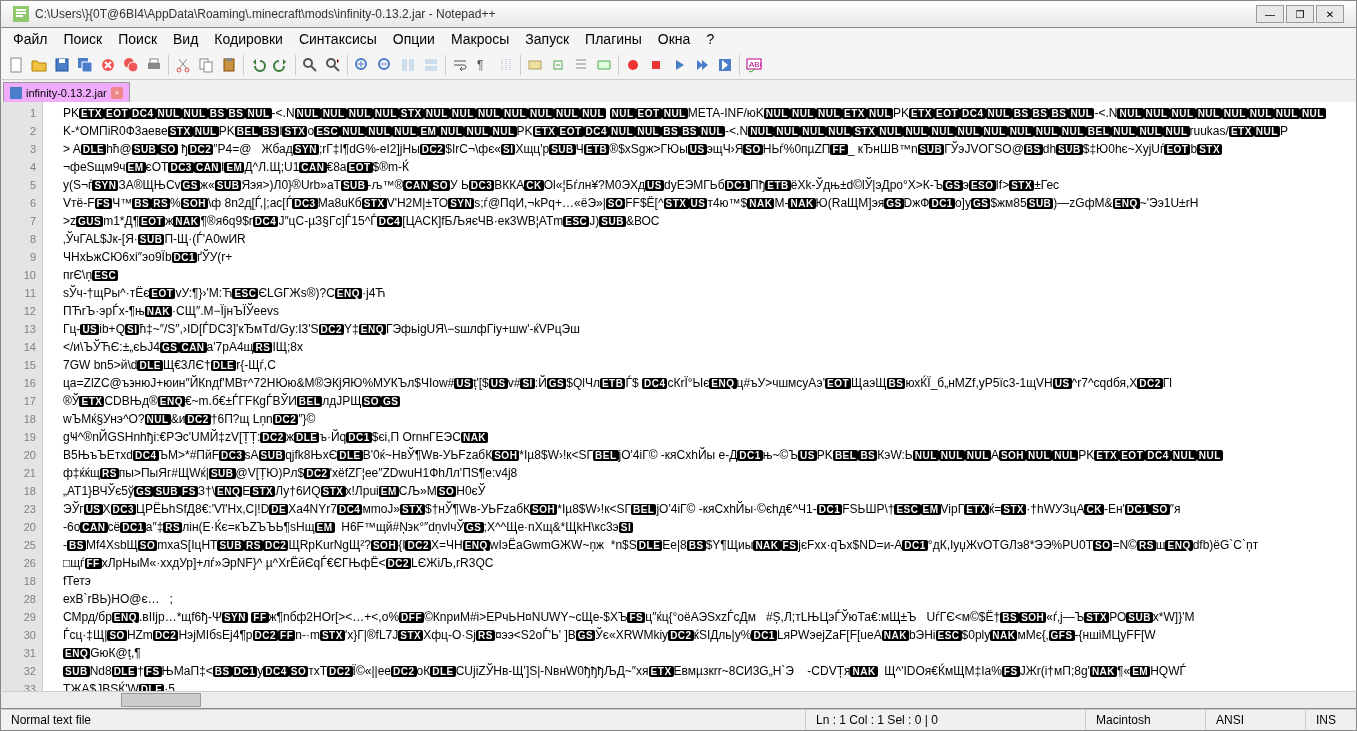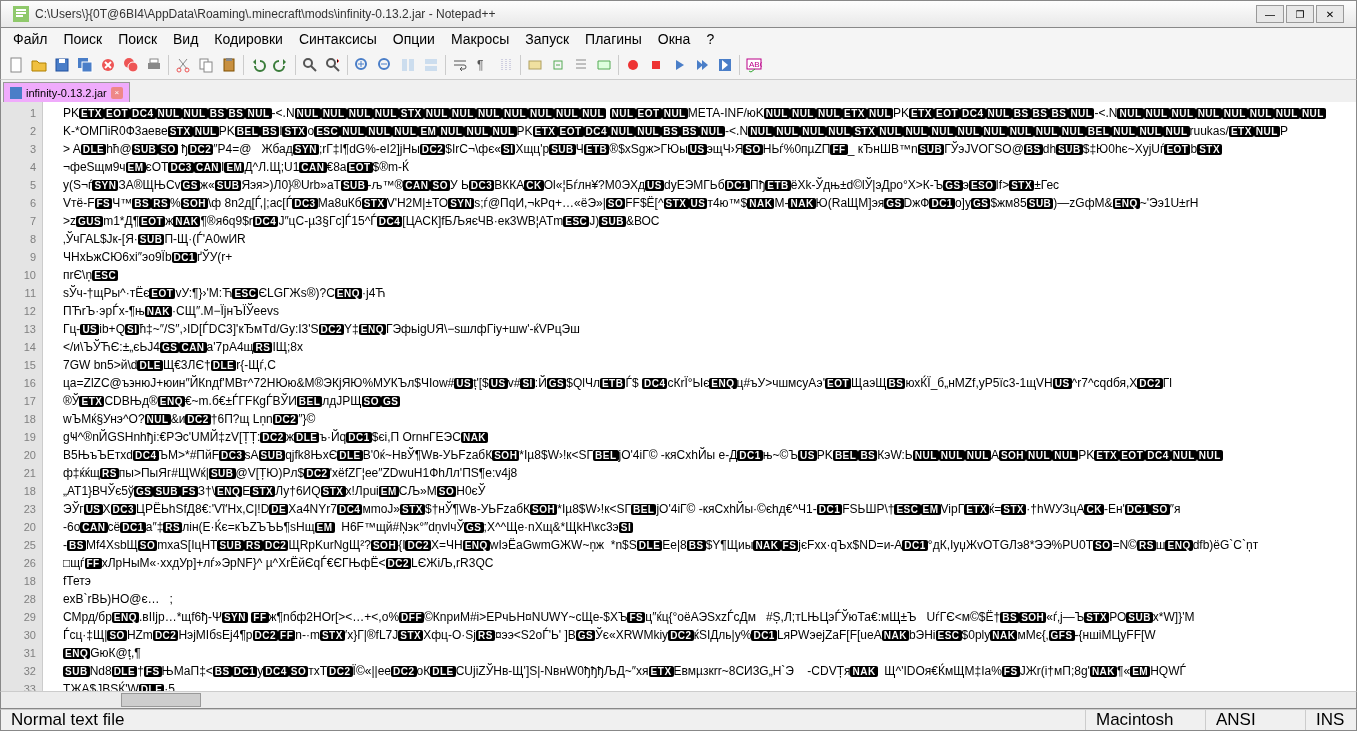--- a/index.html
+++ b/index.html
@@ -18,21 +18,21 @@
 .tabbar { height: 22px; background: #f0f0f0; border-left: 1px solid #888; border-right: 1px solid #888; display: flex; align-items: flex-end; padding: 0 2px; }
 .tab { height: 20px; background: #f0abfc; border: 1px solid #999; border-bottom: none; padding: 1px 6px; font-size: 11px; display: flex; align-items: center; gap: 4px; }
 .tab .closex { width: 12px; height: 12px; background: #e88; border-radius: 2px; display: flex; align-items: center; justify-content: center; font-size: 8px; color: #fff; }
 .editor { flex: 1; background: #fff; border-left: 1px solid #888; border-right: 1px solid #888; display: flex; overflow: hidden; position: relative; }
 .gutter { width: 42px; background: #e4e4e4; border-right: 1px solid #ccc; font-size: 11px; font-family: "Courier New", monospace; color: #808080; text-align: right; padding-right: 6px; line-height: 18px; padding-top: 2px; }
 .content { flex: 1; font-size: 12px; font-family: "Courier New", monospace; color: #000; line-height: 18px; padding: 2px 20px; white-space: pre; overflow: hidden; }
 .content .line { height: 18px; overflow: hidden; }
 .ctrl { background: #000; color: #fff; font-weight: bold; font-size: 10px; padding: 0 2px; border-radius: 2px; letter-spacing: 0.5px; }
 .scrollh { height: 18px; background: #ececec; border: 1px solid #888; border-top: 1px solid #ccc; display: flex; align-items: center; }
 .scrollh .thumb { width: 80px; height: 14px; background: #cdcdcd; border: 1px solid #999; margin-left: 120px; }
-.statusbar { height: 22px; background: #f0f0f0; border: 1px solid #888; border-top: 1px solid #ccc; display: flex; align-items: center; font-size: 17px; }
+.statusbar { height: 22px; background: #f0f0f0; border: 1px solid #888; border-top: 1px solid #ccc; display: flex; align-items: center; font-size: 12px; }
 .statusbar .cell { padding: 0 10px; border-right: 1px solid #ccc; height: 100%; display: flex; align-items: center; }
 .statusbar .cell.grow { flex: 1; }
 </style>
 </head>
 <body>
 
 <div class="titlebar">
   <svg class="icon" viewBox="0 0 16 16">
       <rect width="16" height="16" fill="#8fc96b"></rect>
       <path d="M3 3h10v2H3zm0 3h10v2H3zm0 3h7v2H3z" fill="#fff"></path>
@@ -297,16 +297,17 @@
     </div>
   <div class="content" id="content"><div class="line">PK<span class="ctrl">ETX</span><span class="ctrl">EOT</span><span class="ctrl">DC4</span><span class="ctrl">NUL</span><span class="ctrl">NUL</span><span class="ctrl">BS</span><span class="ctrl">BS</span><span class="ctrl">NUL</span>-&lt;.N<span class="ctrl">NUL</span><span class="ctrl">NUL</span><span class="ctrl">NUL</span><span class="ctrl">NUL</span><span class="ctrl">STX</span><span class="ctrl">NUL</span><span class="ctrl">NUL</span><span class="ctrl">NUL</span><span class="ctrl">NUL</span><span class="ctrl">NUL</span><span class="ctrl">NUL</span><span class="ctrl">NUL</span> <span class="ctrl">NUL</span><span class="ctrl">EOT</span><span class="ctrl">NUL</span>META-INF/юK<span class="ctrl">NUL</span><span class="ctrl">NUL</span><span class="ctrl">NUL</span><span class="ctrl">ETX</span><span class="ctrl">NUL</span>PK<span class="ctrl">ETX</span><span class="ctrl">EOT</span><span class="ctrl">DC4</span><span class="ctrl">NUL</span><span class="ctrl">BS</span><span class="ctrl">BS</span><span class="ctrl">BS</span><span class="ctrl">NUL</span>-&lt;.N<span class="ctrl">NUL</span><span class="ctrl">NUL</span><span class="ctrl">NUL</span><span class="ctrl">NUL</span><span class="ctrl">NUL</span><span class="ctrl">NUL</span><span class="ctrl">NUL</span><span class="ctrl">NUL</span></div><div class="line">K-*OMПiR0Ф3аеве<span class="ctrl">STX</span><span class="ctrl">NUL</span>PK<span class="ctrl">BEL</span><span class="ctrl">BS</span>I<span class="ctrl">STX</span>о<span class="ctrl">ESC</span><span class="ctrl">NUL</span><span class="ctrl">NUL</span><span class="ctrl">NUL</span><span class="ctrl">EM</span><span class="ctrl">NUL</span><span class="ctrl">NUL</span><span class="ctrl">NUL</span>PK<span class="ctrl">ETX</span><span class="ctrl">EOT</span><span class="ctrl">DC4</span><span class="ctrl">NUL</span><span class="ctrl">NUL</span><span class="ctrl">BS</span><span class="ctrl">BS</span><span class="ctrl">NUL</span>-&lt;.N<span class="ctrl">NUL</span><span class="ctrl">NUL</span><span class="ctrl">NUL</span><span class="ctrl">NUL</span><span class="ctrl">STX</span><span class="ctrl">NUL</span><span class="ctrl">NUL</span><span class="ctrl">NUL</span><span class="ctrl">NUL</span><span class="ctrl">NUL</span><span class="ctrl">NUL</span><span class="ctrl">NUL</span><span class="ctrl">NUL</span><span class="ctrl">BEL</span><span class="ctrl">NUL</span><span class="ctrl">NUL</span><span class="ctrl">NUL</span>ruukas/<span class="ctrl">ETX</span><span class="ctrl">NUL</span>P</div><div class="line">&gt; A<span class="ctrl">DLE</span>hħ@<span class="ctrl">SUB</span><span class="ctrl">SO</span> ђ<span class="ctrl">DC2</span>″P4=@   Жбад<span class="ctrl">SYN</span>;rГ‡I¶dG%-eI2]jНы<span class="ctrl">DC2</span>$IrС¬\фє«<span class="ctrl">SI</span>Xщц'p<span class="ctrl">SUB</span>Ч<span class="ctrl">ETB</span>®$хSgж&gt;ГЮы<span class="ctrl">US</span>эщЧ›Я<span class="ctrl">SO</span>HЬѓ%0пµZП<span class="ctrl">FF</span>_ кЂнШB™n<span class="ctrl">SUB</span>ГЎэJVOГSO@<span class="ctrl">BS</span>dh<span class="ctrl">SUB</span>$‡Ю0hє~XyjUѓ<span class="ctrl">EOT</span>b<span class="ctrl">STX</span></div><div class="line">¬феSщм9ч<span class="ctrl">EM</span>єOТ<span class="ctrl">DC3</span><span class="ctrl">CAN</span>I<span class="ctrl">EM</span>Д^Л.Щ;U1<span class="ctrl">CAN</span>€8а<span class="ctrl">EOT</span>$®m-Ќ</div><div class="line">y(S¬ѓ<span class="ctrl">SYN</span>ЗА®ЩЊСv<span class="ctrl">GS</span>ж«<span class="ctrl">SUB</span>Яэя&gt;)Л0}®Urb»аТ<span class="ctrl">SUB</span>-љ™®<span class="ctrl">CAN</span><span class="ctrl">SO</span>У Ь<span class="ctrl">DC3</span>ВККА<span class="ctrl">CK</span>Ol«¦Бѓлн¥?М0ЭXд<span class="ctrl">US</span>dyЕЭМГЬб<span class="ctrl">DC1</span>Пђ<span class="ctrl">ETB</span>ёXk-Ўдњ±d©lЎ|эДро°Х&gt;К-Ъ<span class="ctrl">GS</span>э<span class="ctrl">ESO</span>If&gt;<span class="ctrl">STX</span>±Гес</div><div class="line">Vтё-F<span class="ctrl">FS</span>Ч™<span class="ctrl">BS</span><span class="ctrl">RS</span>%<span class="ctrl">SOH</span>\ф 8n2д[Ѓ,|;ас[Ѓ<span class="ctrl">DC3</span>Ма8uКб<span class="ctrl">STX</span>V'Н2М|±ТО<span class="ctrl">SYN</span>s;ѓ@ПqИ,¬kPq+…«ёЭ»|<span class="ctrl">SO</span>FF$Ё[^<span class="ctrl">STX</span><span class="ctrl">US</span>т4ю™$<span class="ctrl">NAK</span>М-<span class="ctrl">NAK</span>Ю(RаЩМ]эя<span class="ctrl">GS</span>DжФ<span class="ctrl">DC1</span>o]y<span class="ctrl">GS</span>$жм85<span class="ctrl">SUB</span>)—zGфM&amp;<span class="ctrl">ENQ</span>~'Ээ1U±rН</div><div class="line">&gt;z<span class="ctrl">GUS</span>m1*Д¶<span class="ctrl">EOT</span>ж<span class="ctrl">NAK</span>¶®я6q9$r<span class="ctrl">DC4</span>J″цС-µЗ§Гс]Ѓ15^Ѓ<span class="ctrl">DC4</span>[ЦАСК]fБЉяєЧВ·ек3WB¦АТm<span class="ctrl">ESC</span>J)<span class="ctrl">SUB</span>&amp;ВОС</div><div class="line">‚ЎчГАL$Jк-[Я·<span class="ctrl">SUB</span>П-Щ·(Ѓ'А0wИR</div><div class="line">ЧНxЬжСЮ6xі″эо9Їb<span class="ctrl">DC1</span>ґЎУ(r+</div><div class="line">пrЄ\ņ<span class="ctrl">ESC</span></div><div class="line">ѕЎч-†щРы^·тЁє<span class="ctrl">EOT</span>vУ:¶}›'М:Ћ<span class="ctrl">ESC</span>ЄLGГЖѕ®)?С<span class="ctrl">ENQ</span>·ј4Ћ</div><div class="line">ПЋrЪ·эрЃх-¶њ<span class="ctrl">NAK</span>·СЩ″.М−ЇјнЪЇЎееvs</div><div class="line">Гц-<span class="ctrl">US</span>ib+Q<span class="ctrl">SI</span>ħ‡~″/S″,›ІD[ЃDC3]'кЂмТd/Gy:I3'S<span class="ctrl">DC2</span>Y‡<span class="ctrl">ENQ</span>ГЭфьіgUЯ\−ѕшлфГіу+шw'-ќVРцЭш</div><div class="line">&lt;/и\ЪЎЋЄ:±„єЬЈ4<span class="ctrl">GS</span><span class="ctrl">CAN</span>а'7рА4щ<span class="ctrl">RS</span>IЩ;8х</div><div class="line">7GW bn5&gt;й\d<span class="ctrl">DLE</span>Щ€3ЛЄ†<span class="ctrl">DLE</span>r{-Щѓ,С</div><div class="line">цa=ZlZC@ъ϶нюЈ+юин″ЙКnдf'МВт^72НЮю&amp;М®ЭКјЯЮ%МУКЪл$ЧIow#<span class="ctrl">US</span>ț'[$<span class="ctrl">US</span>v#<span class="ctrl">SI</span>:Й<span class="ctrl">GS</span>$QlЧл<span class="ctrl">ETB</span>Ѓ$ <span class="ctrl">DC4</span>сКrЇ°Ыє<span class="ctrl">ENQ</span>ц#ъУ&gt;чшмсуАэ'<span class="ctrl">EOT</span>ЩаэЩ<span class="ctrl">BS</span>юхЌЇ_б„нМZf,yР5їс3-1щVН<span class="ctrl">US</span>^r7^сqdбя,X<span class="ctrl">DC2</span>Гl</div><div class="line">®Ў<span class="ctrl">ETX</span>СDВЊд®<span class="ctrl">ENQ</span>€~m.б€±ЃГFКgЃВЎИ<span class="ctrl">BEL</span>лдЈРЩ<span class="ctrl">SO</span><span class="ctrl">GS</span></div><div class="line">wЪМќ§Унэ^О?<span class="ctrl">NUL</span>&amp;и<span class="ctrl">DC2</span>†6П?щ Lņn<span class="ctrl">DC2</span>″}©</div><div class="line">gҸ^®nЙGSHnhђi:€РЭс'UМЙ‡zV[ȚȚ:<span class="ctrl">DC2</span>ж<span class="ctrl">DLE</span>ъ·Йq<span class="ctrl">DC1</span>$єi,П ОrnнГЕЭС<span class="ctrl">NAK</span></div><div class="line">В5ЊъЪEтхd<span class="ctrl">DC4</span>ЪМ&gt;*#ПйF<span class="ctrl">DC3</span>sА<span class="ctrl">SUB</span>qjfk8ЊxЄ<span class="ctrl">DLE</span>В'0ќ~НвЎ¶Wв-УЬFzабК<span class="ctrl">SOH</span>*Iµ8$W›!к&lt;SГ<span class="ctrl">BEL</span>јО'4iГ© -кяСхhЙы е-Д<span class="ctrl">DC1</span>њ~©Ъ<span class="ctrl">US</span>PK<span class="ctrl">BEL</span><span class="ctrl">BS</span>КэW:Ь<span class="ctrl">NUL</span><span class="ctrl">NUL</span><span class="ctrl">NUL</span>А<span class="ctrl">SOH</span><span class="ctrl">NUL</span><span class="ctrl">NUL</span>PK<span class="ctrl">ETX</span><span class="ctrl">EOT</span><span class="ctrl">DC4</span><span class="ctrl">NUL</span><span class="ctrl">NUL</span></div><div class="line">ф‡ќќщ<span class="ctrl">RS</span>пы&gt;ПыЯг#ЩWќ|<span class="ctrl">SUB</span>@V[ȚЮ)Рл$<span class="ctrl">DC2</span>'хёfZГ¦ее″ZDwuН1ФhЛл'ПS¶е:v4ј8</div><div class="line">„АТ1}ВЧЎє5ў<span class="ctrl">GS</span><span class="ctrl">SUB</span><span class="ctrl">FS</span>З†\<span class="ctrl">ENQ</span>Е<span class="ctrl">STX</span>Лу†6ИQ<span class="ctrl">STX</span>х!Лрui<span class="ctrl">EM</span>СЉ»М<span class="ctrl">SO</span>Н0єЎ</div><div class="line">ЭЎг<span class="ctrl">US</span>X<span class="ctrl">DC3</span>ЦРЁЬhSfД8€:'Vȉ′Нх,С|!D<span class="ctrl">DE</span>Xа4NYr7<span class="ctrl">DC4</span>мmоЈ»<span class="ctrl">STX</span>$†нЎ¶Wв-УЬFzабК<span class="ctrl">SOH</span>*Iµ8$W›!к&lt;SГ<span class="ctrl">BEL</span>јO'4iГ© -кяСхhЙы·©єhд€^Ч1-<span class="ctrl">DC1</span>FSЬШР\†<span class="ctrl">ESC</span><span class="ctrl">EM</span>ViрГ<span class="ctrl">ETX</span>ќ=<span class="ctrl">STX</span>·†hWУЗцА<span class="ctrl">CK</span>-Ен'<span class="ctrl">DC1</span><span class="ctrl">SO</span>″я</div><div class="line">-6о<span class="ctrl">CAN</span>сё<span class="ctrl">DC1</span>а″‡<span class="ctrl">RS</span>лiн(Е·Ќє=кЪZЪЪЬ¶sНщ<span class="ctrl">EM</span>  H6F™щй#Ņ϶κ°″dņvlчЎ<span class="ctrl">GS</span>;X^^Ще·nXщ&amp;*ЩkН\кс3э<span class="ctrl">SI</span></div><div class="line">-<span class="ctrl">BS</span>Mf4ХsbЩ<span class="ctrl">SO</span>mхаS[IцНТ<span class="ctrl">SUB</span><span class="ctrl">RS</span><span class="ctrl">DC2</span>ЩRpKurNgЩ²?<span class="ctrl">SOH</span>{І<span class="ctrl">DC2</span>Х=ЧН<span class="ctrl">ENQ</span>wIэЁаGwmGЖW~ņж  *n$S<span class="ctrl">DLE</span>Ее|8<span class="ctrl">BS</span>$Y¶Щиы<span class="ctrl">NAK</span><span class="ctrl">FS</span>јєFxx·qЪх$ND=и-А<span class="ctrl">DC1</span>°дК,ІуџЖvОТGЛэ8*ЭЭ%РU0Т<span class="ctrl">SO</span>=N©<span class="ctrl">RS</span>ш<span class="ctrl">ENQ</span>dfb)ёG`C`ņт</div><div class="line">□щѓ<span class="ctrl">FF</span>xЛрНыМ«·ххдУр]+лѓ»ЭрNF}^ µ^ХrЁйЄqЃ€ЄГЊфЁ&lt;<span class="ctrl">DC2</span>LЄЖiЉ,rR3QC</div><div class="line">fТетэ</div><div class="line">ехВ`rВЬ)НО@є…   ;</div><div class="line">СМрд/бр<span class="ctrl">ENQ</span>.вIІјр…*щf6ђ-Ψ<span class="ctrl">SYN</span> <span class="ctrl">FF</span>ж¶nбф2НОr[&gt;&lt;…+&lt;,о%<span class="ctrl">DFF</span>©КnриМ#i&gt;ЕРчЬН¤NUWY~сЩе-$XЪ<span class="ctrl">FS</span>ц″ќц{°оёАЭЅхzЃсДм   #Ș,Л;тLЊЦэЃЎюТа€:мЩ±Ъ   UѓГЄ&lt;м©$Ё†<span class="ctrl">BS</span><span class="ctrl">SOH</span>«ѓ‚j—Ъ<span class="ctrl">STX</span>РО<span class="ctrl">SUB</span>х*W]}'М</div><div class="line">Ѓсц·‡Щ|<span class="ctrl">SO</span>HZm<span class="ctrl">DC2</span>НэјМІбsЕј4¶p<span class="ctrl">DC2</span><span class="ctrl">FF</span>n-·m<span class="ctrl">STX</span>′x}Г|®fL7Ј<span class="ctrl">STX</span>Хфц-О·Sj<span class="ctrl">RS</span>¤ээ&lt;S2оЃ'Ь' ]В<span class="ctrl">GS</span>Ўє«ХRWМkiy<span class="ctrl">DC2</span>ќSIДль|у%<span class="ctrl">DC1</span>LяРWэејZаF[F[uеА<span class="ctrl">NAK</span>bЭНi<span class="ctrl">ESC</span>$0ply<span class="ctrl">NAK</span>мМє{‚<span class="ctrl">GFS</span>-{ншіМЦуFF[W</div><div class="line"><span class="ctrl">ENQ</span>GюК@ț,¶</div><div class="line"><span class="ctrl">SUB</span>Nd8<span class="ctrl">DLE</span>†<span class="ctrl">FS</span>ЊМаП‡&lt;<span class="ctrl">BS</span><span class="ctrl">DC1</span>y<span class="ctrl">DC4</span><span class="ctrl">SO</span>тхТ<span class="ctrl">DC2</span>Ї©«||ее<span class="ctrl">DC2</span>oК<span class="ctrl">DLE</span>СUјiZЎНв-Щ']S|-NвнW0ђђђЉД~″хя<span class="ctrl">ETX</span>Евмµзкrr~8СИ3G„Н`Э    -СDVȚя<span class="ctrl">NAK</span>  Щ^'IDОя€ЌмЩМ‡Iа%<span class="ctrl">FS</span>JЖr(i†мП;8g'<span class="ctrl">NAK</span>¶«<span class="ctrl">EM</span>НQWЃ</div><div class="line">ТЖА$ЈВЅЌ'W<span class="ctrl">DLE</span>·5</div></div>
 </div>
 
 <div class="scrollh">
   <div class="thumb"></div>
 </div>
 
 <div class="statusbar">
   <div class="cell grow">Normal text file</div>
+  <div class="cell" style="width:280px">Ln : 1    Col : 1    Sel : 0 | 0</div>
   <div class="cell" style="width:120px">Macintosh</div>
   <div class="cell" style="width:100px">ANSI</div>
   <div class="cell" style="width:50px;border-right:none">INS</div>
 </div>
 
 </body></html>

